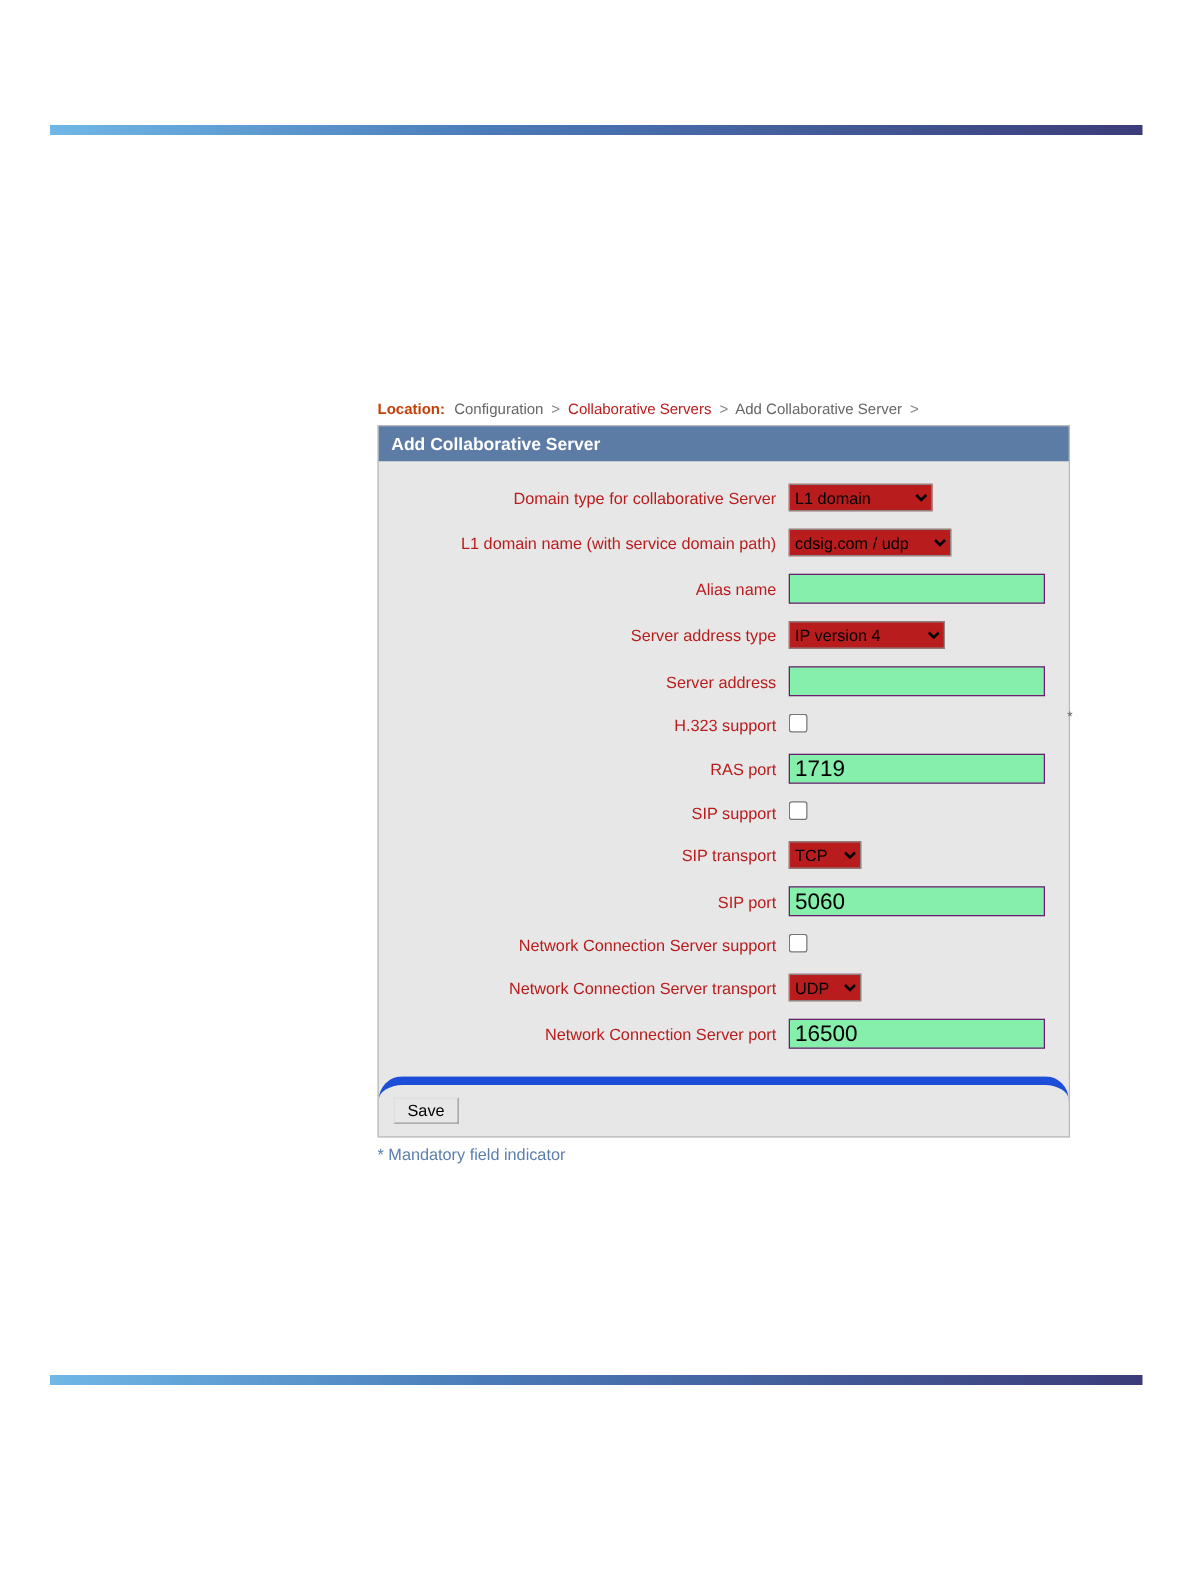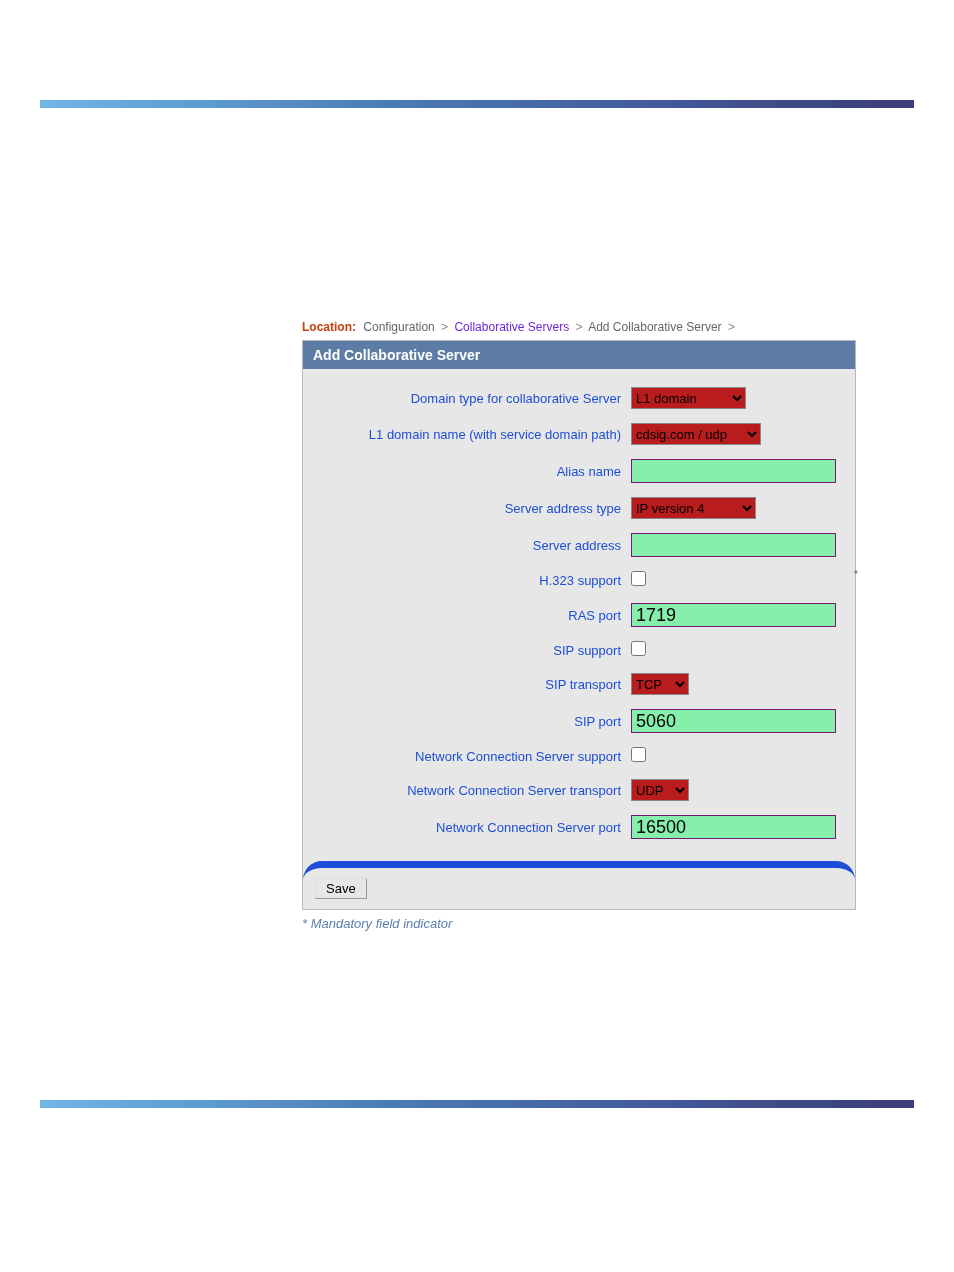--- a/index.html
+++ b/index.html
@@ -26,21 +26,21 @@
     left: 302px;
     width: 554px;
   }
 
   .breadcrumb {
     font-size: 12px;
     color: #666;
     margin-bottom: 6px;
   }
   .breadcrumb .bc-label { font-weight: bold; color: #c2410c; margin-right: 4px; }
-  .breadcrumb a { color: #6d28d9; text-decoration: none; }
+  .breadcrumb a { color: #b91c1c; text-decoration: none; }
   .breadcrumb .sep { color: #888; margin: 0 3px; }
 
   .panel {
     border: 1px solid #b8b8b8;
     background: #e7e7e7;
   }
   .panel-header {
     background: #5c7ba5;
     color: #fff;
     font-weight: bold;
@@ -52,21 +52,21 @@
   }
   .form-row {
     display: flex;
     align-items: center;
     margin-bottom: 14px;
   }
   .form-row .label {
     width: 300px;
     text-align: right;
     padding-right: 10px;
-    color: #1d4ed8;
+    color: #b91c1c;
     font-size: 13px;
   }
   .form-row .control {
     flex: 1;
   }
   .form-row .control input[type="text"] {
     font-family: Arial, Helvetica, sans-serif;
     font-size: 18px;
     border: 1px solid #701a75;
     background: #86efac;
@@ -97,21 +97,20 @@
     padding: 2px 10px;
     background: #e7e7e7;
     border: 1px solid #999;
     border-top-color: #ddd;
     border-left-color: #ddd;
     cursor: pointer;
   }
   .mandatory-note {
     margin-top: 6px;
     font-size: 13px;
-    font-style: italic;
     color: #5a7fae;
   }
   .side-asterisk {
     position: absolute;
     right: -2px;
     top: 248px;
     color: #666;
     font-size: 11px;
   }
 

